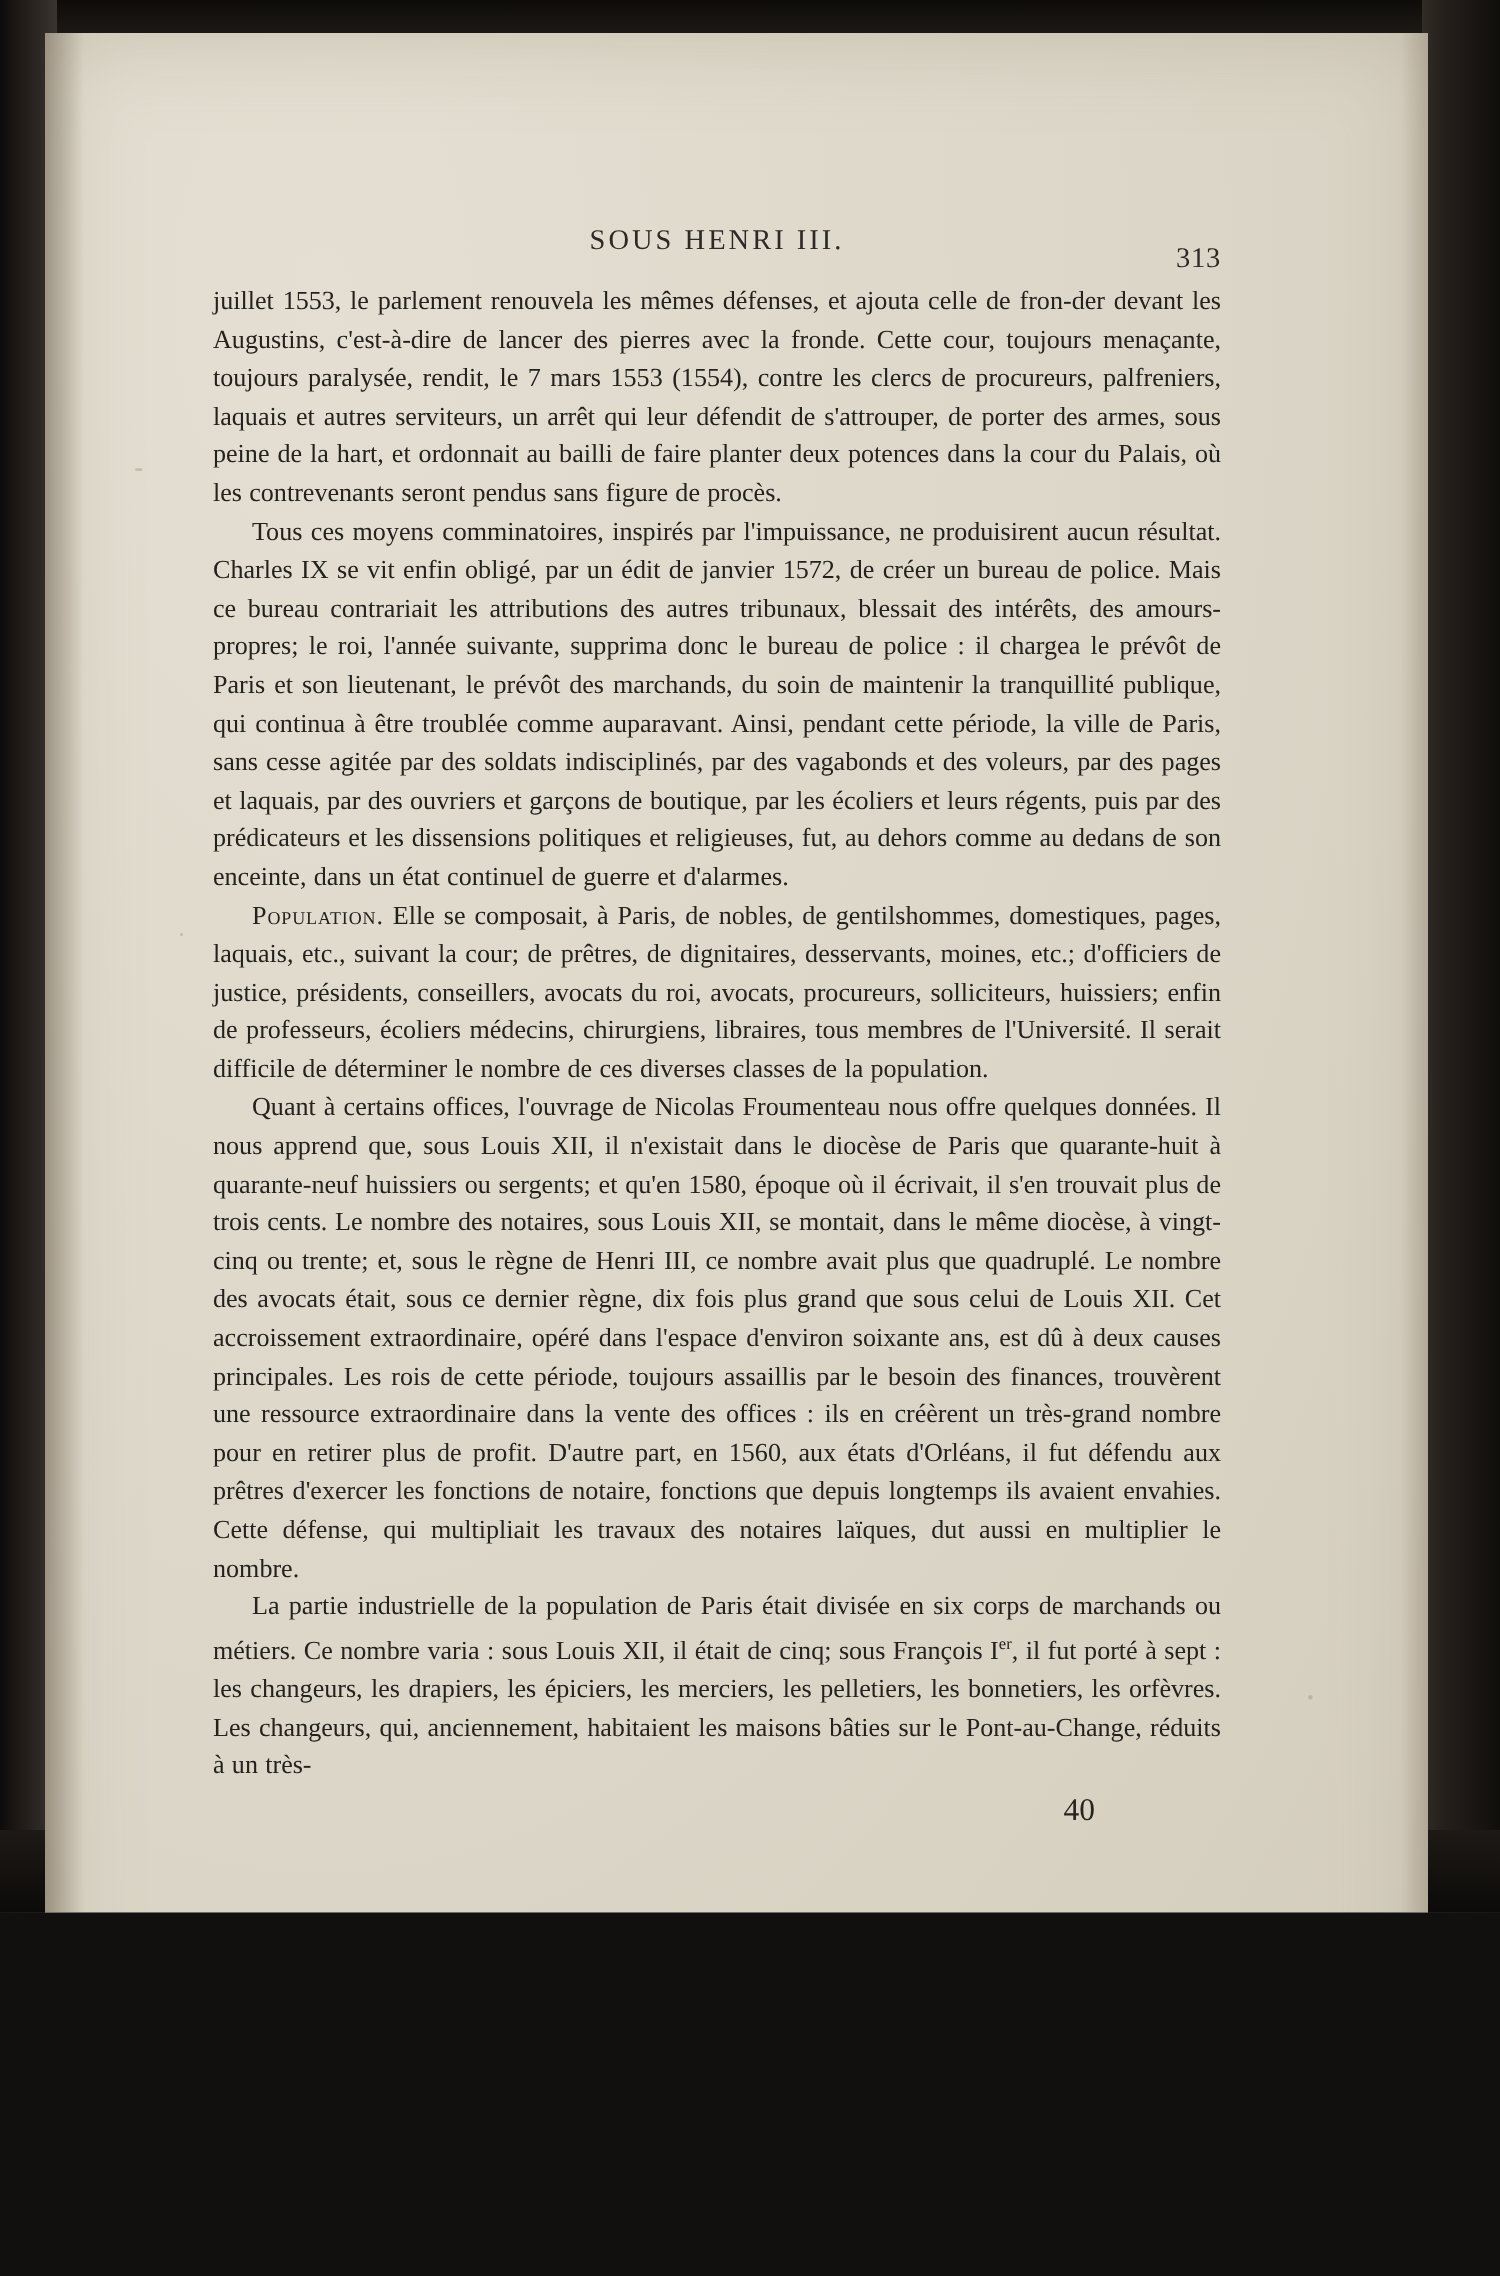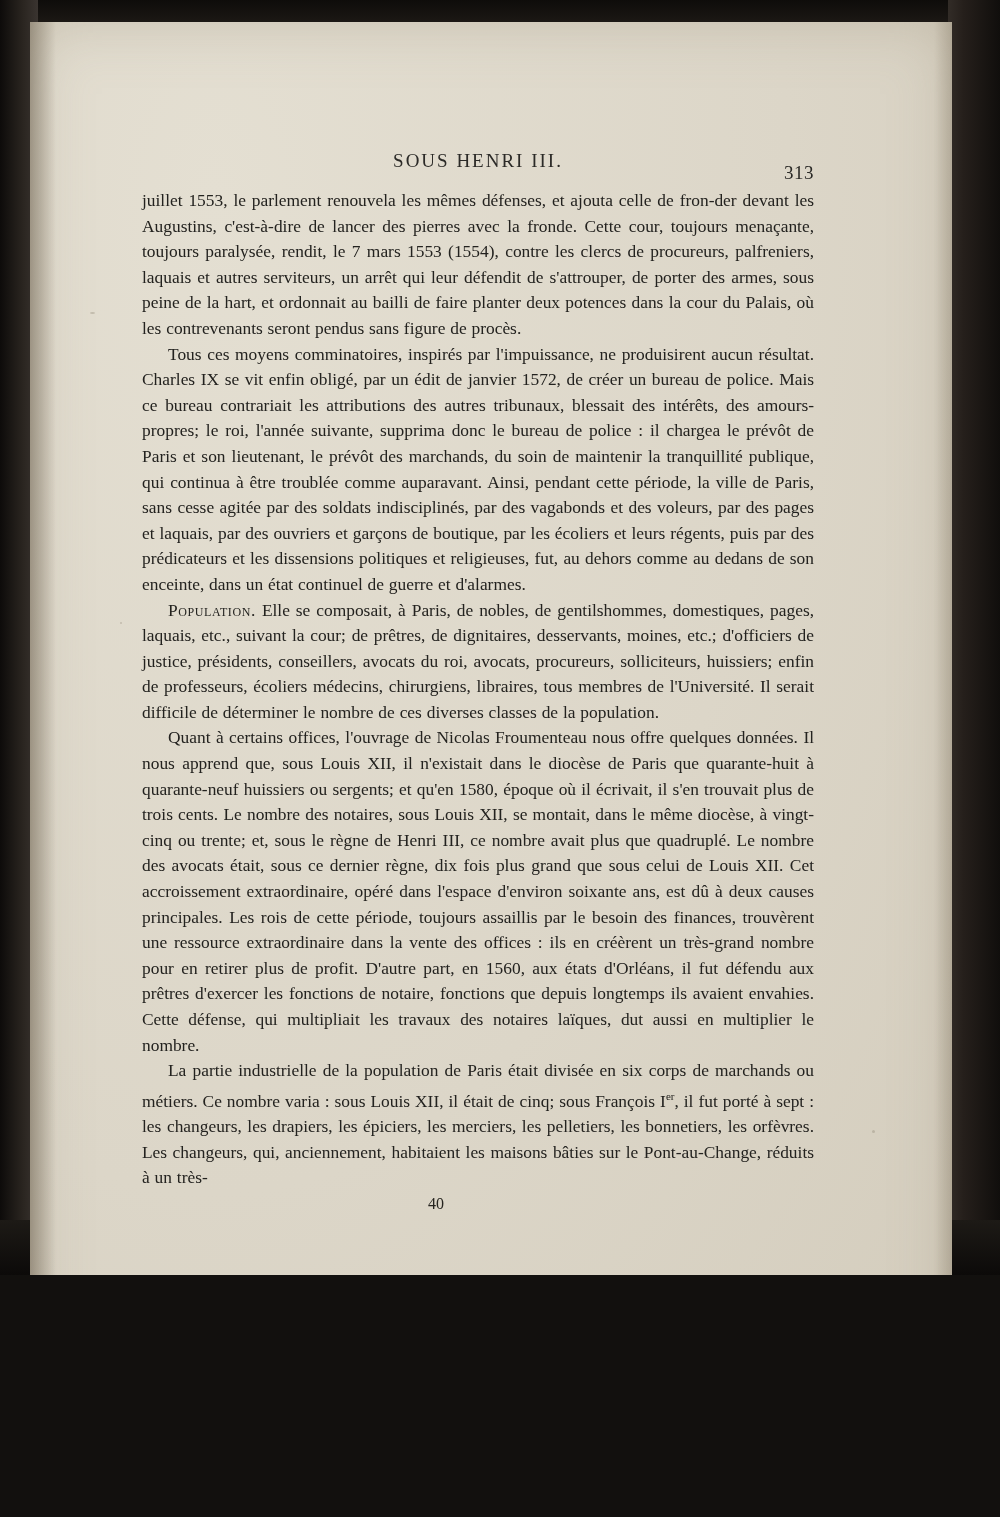--- a/index.html
+++ b/index.html
@@ -105,23 +105,23 @@
   }
   p.noindent { text-indent: 0; }
   .it { }
   .sc {
     font-variant: small-caps;
     letter-spacing: 0.6px;
   }
   .sup { font-size: 11px; vertical-align: super; }
   .signature {
     margin-top: 4px;
-    text-align: center;
+    text-align: right;
     padding-right: 84px;
-    font-size: 16px;
+    font-size: 21px;
     color: #26241f;
   }
   .speck {
     position: absolute;
     background: #8a8070;
     border-radius: 50%;
     opacity: 0.35;
   }
 </style>
 </head>

